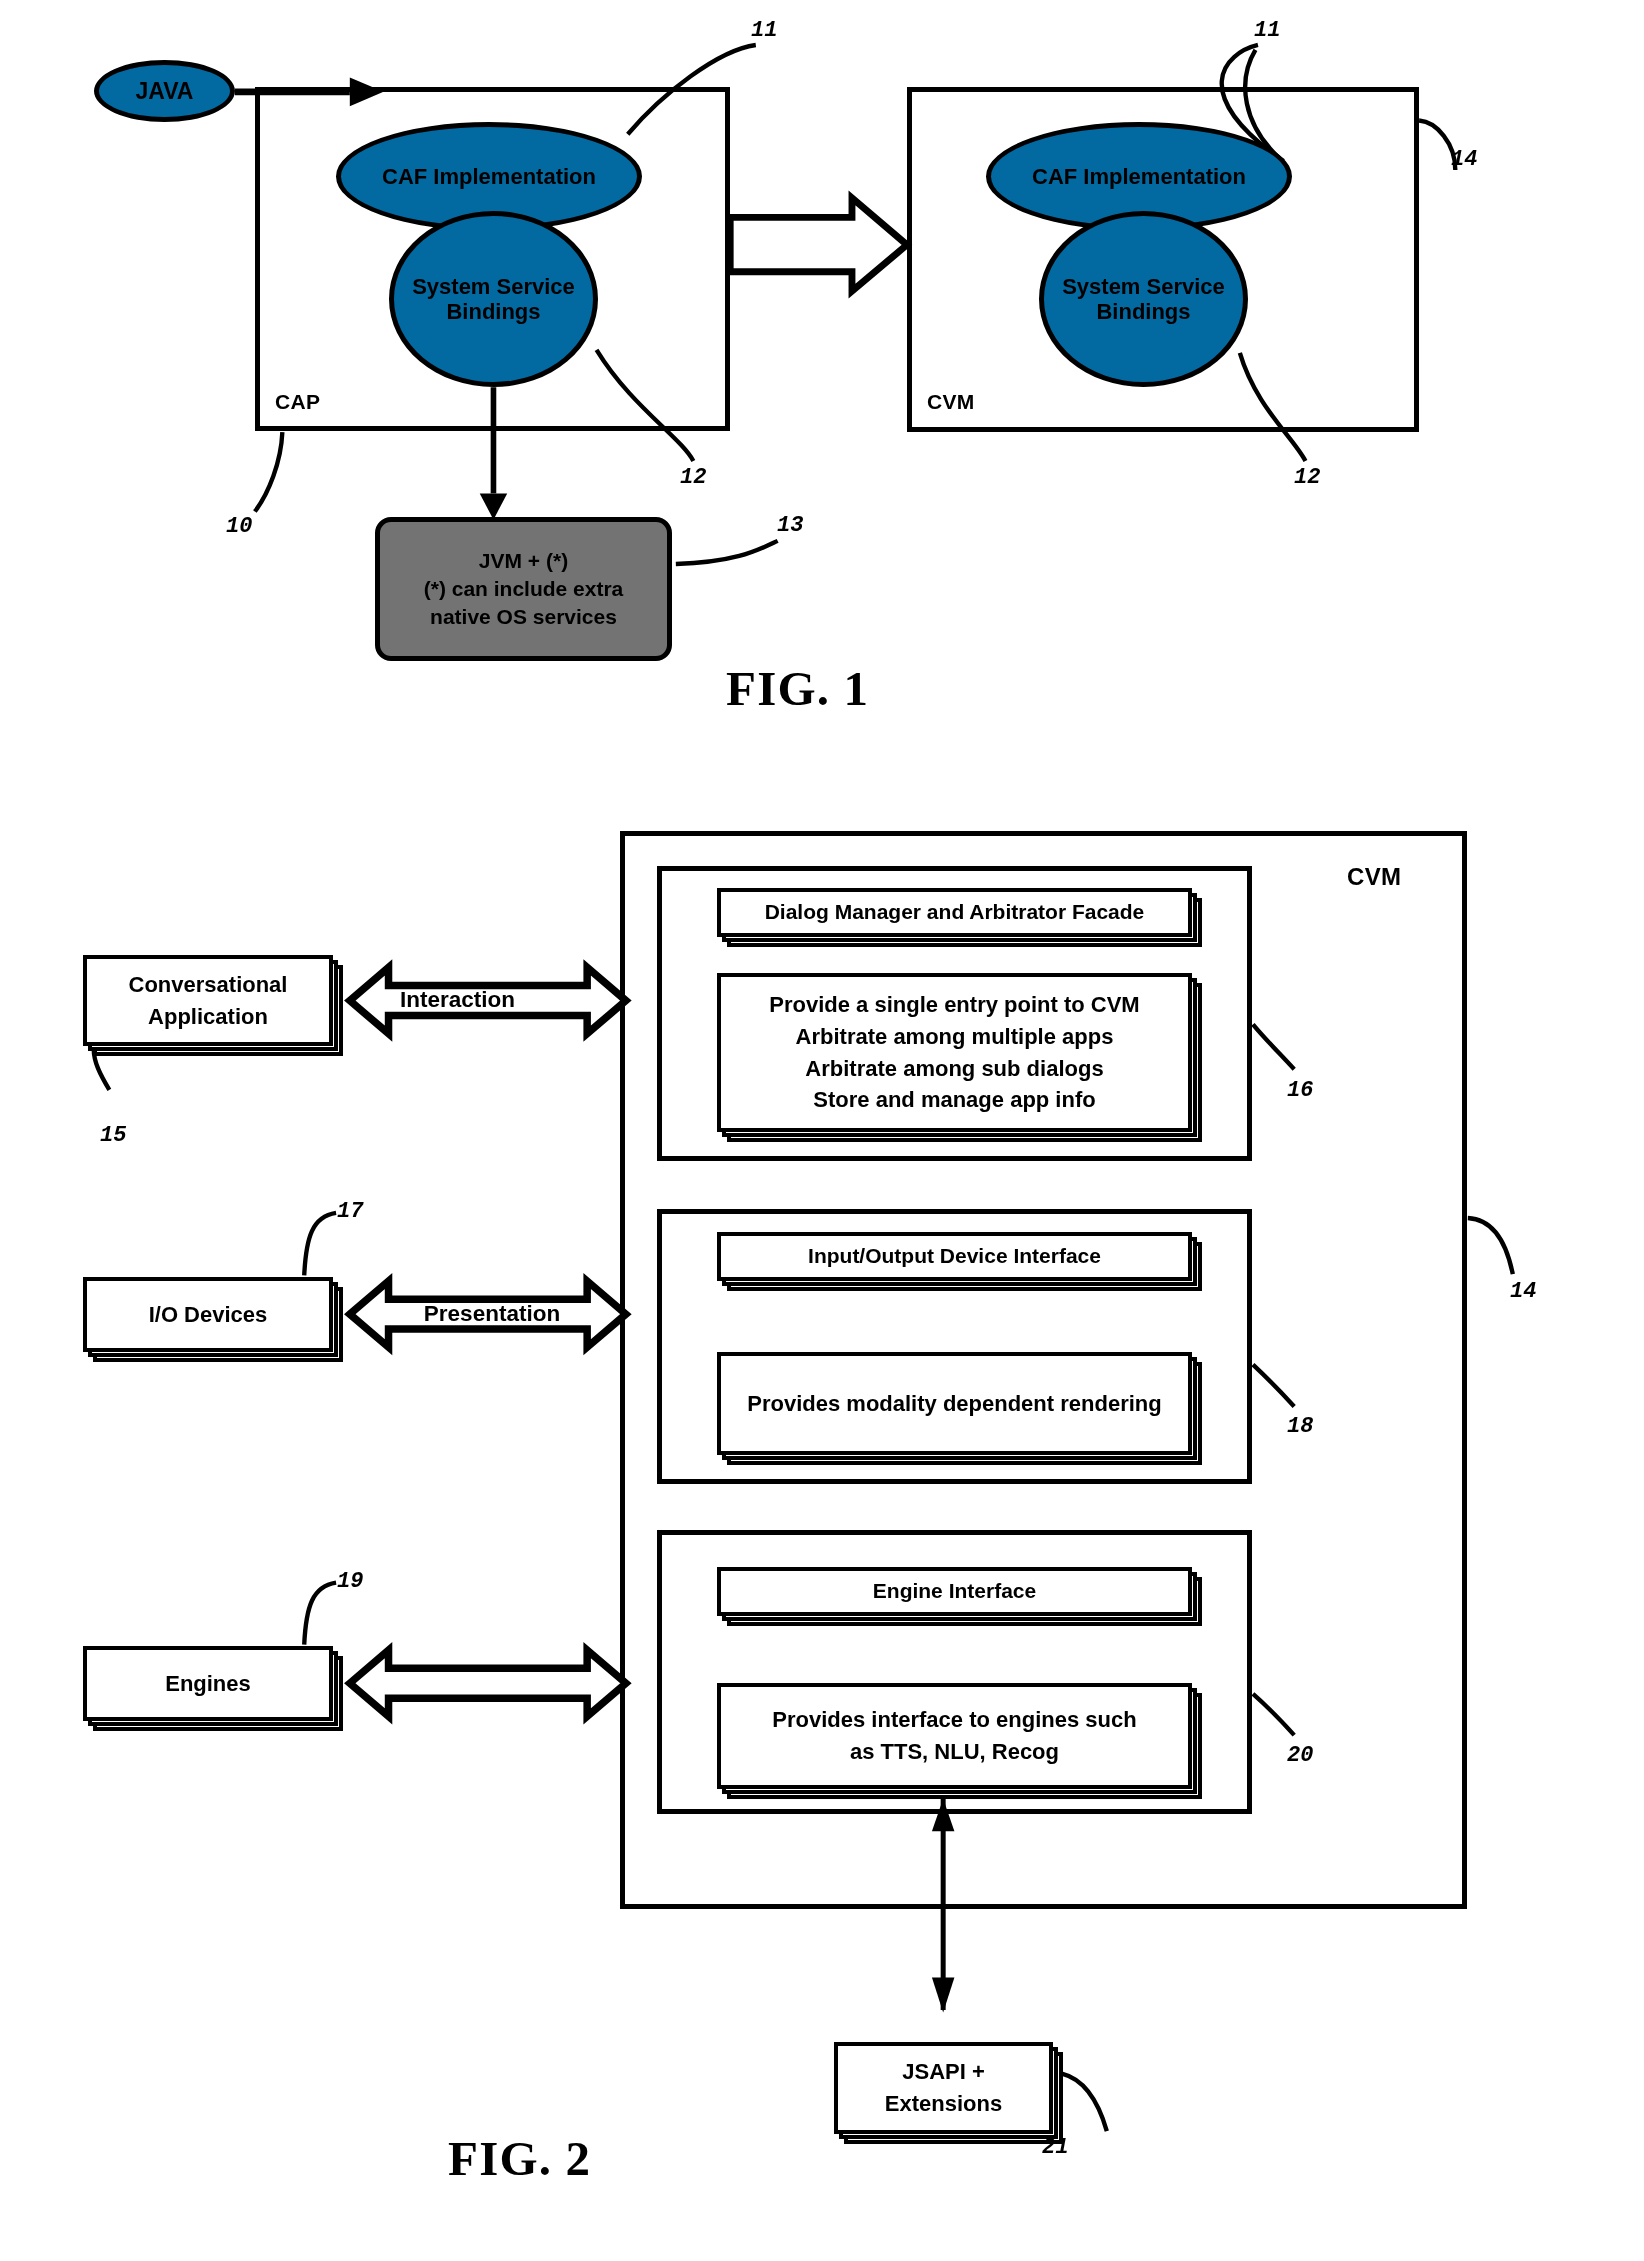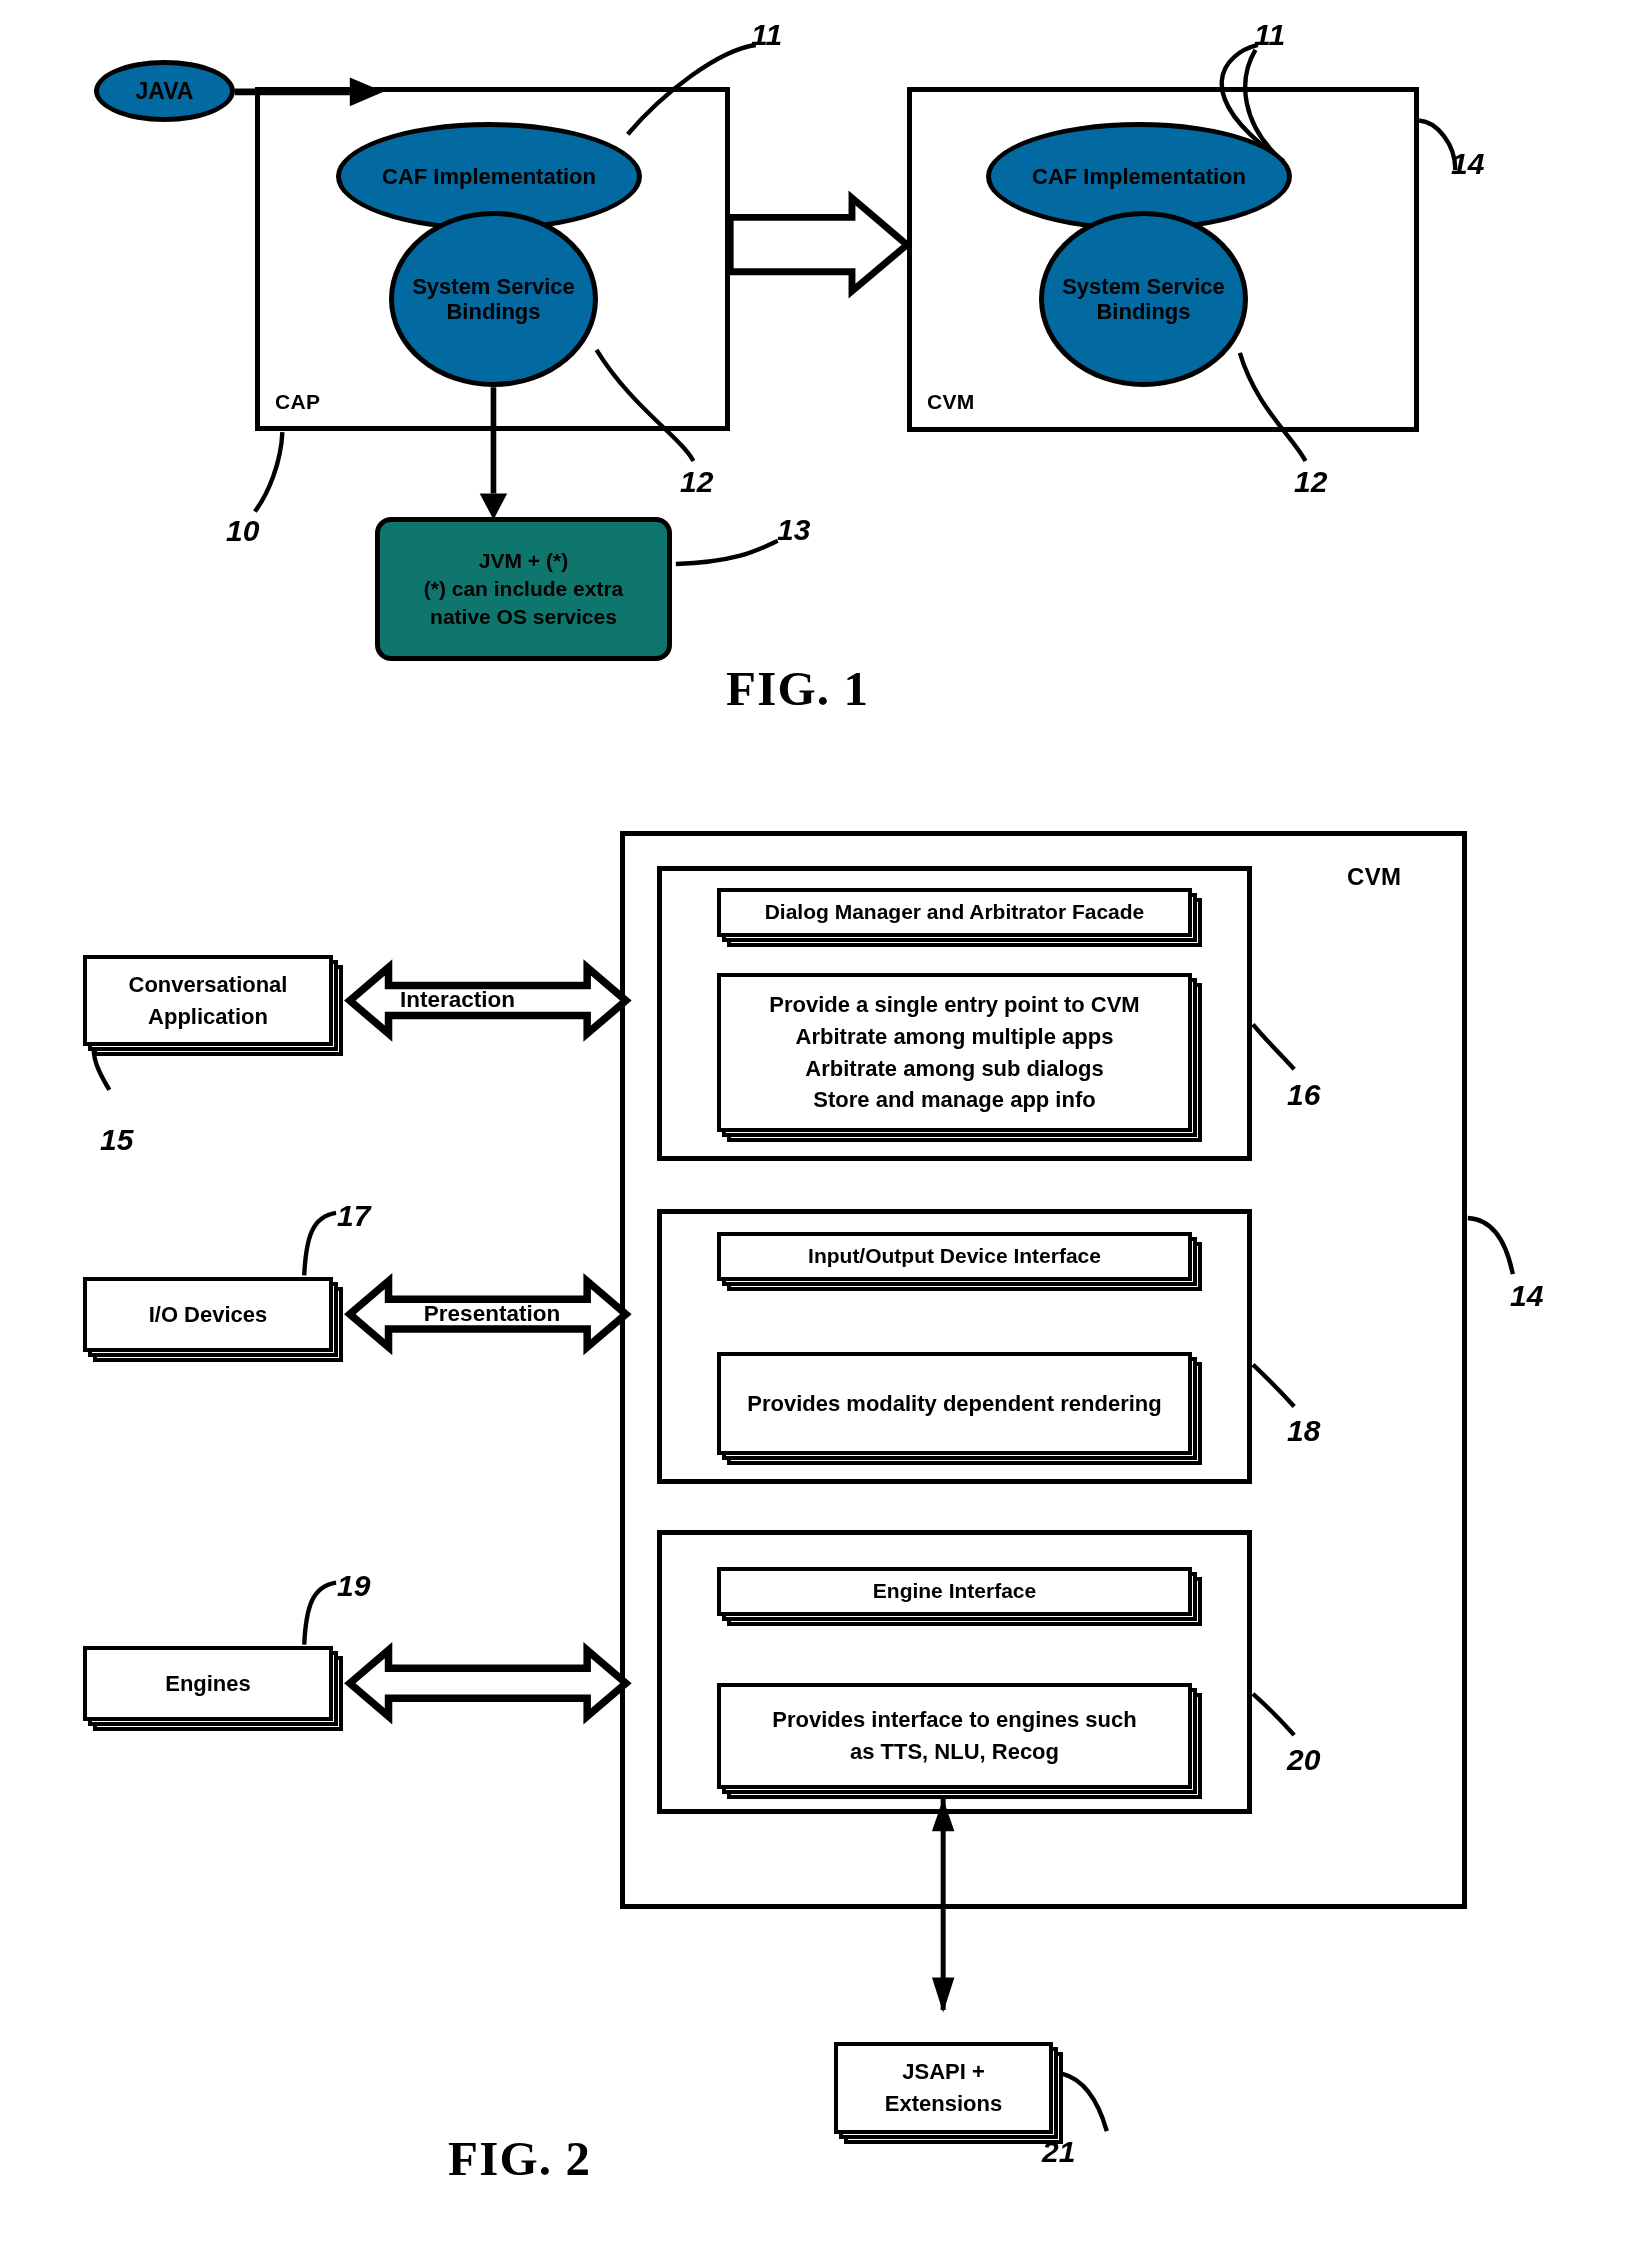--- a/index.html
+++ b/index.html
@@ -49,44 +49,44 @@
     text-align: center;
     font-weight: 700;
     font-size: 22px;
     line-height: 1.15;
     z-index: 3;
   }
   .round-box {
     position: absolute;
     border: 5.6px solid #000;
     border-radius: 16px;
-    background: #0f766e;
+    background: #737373;
     box-sizing: border-box;
     display: flex;
     flex-direction: column;
     align-items: center;
     justify-content: center;
     text-align: center;
     font-weight: 700;
     font-size: 21px;
     line-height: 1.32;
   }
   .figlabel {
     position: absolute;
     font-family: "Liberation Serif", serif;
     font-weight: 700;
     font-size: 49px;
     letter-spacing: 1.2px;
   }
   .refnum {
     position: absolute;
-    font-family: Liberation Sans, sans-serif;
+    font-family: Liberation Mono, monospace;
     font-style: italic;
     font-weight: 700;
-    font-size: 30px;
+    font-size: 22px;
   }
 
   
   .cvm-outer {
     position: absolute;
     border: 5px solid #000;
     box-sizing: border-box;
     background: #fff;
   }
   .group-box {

